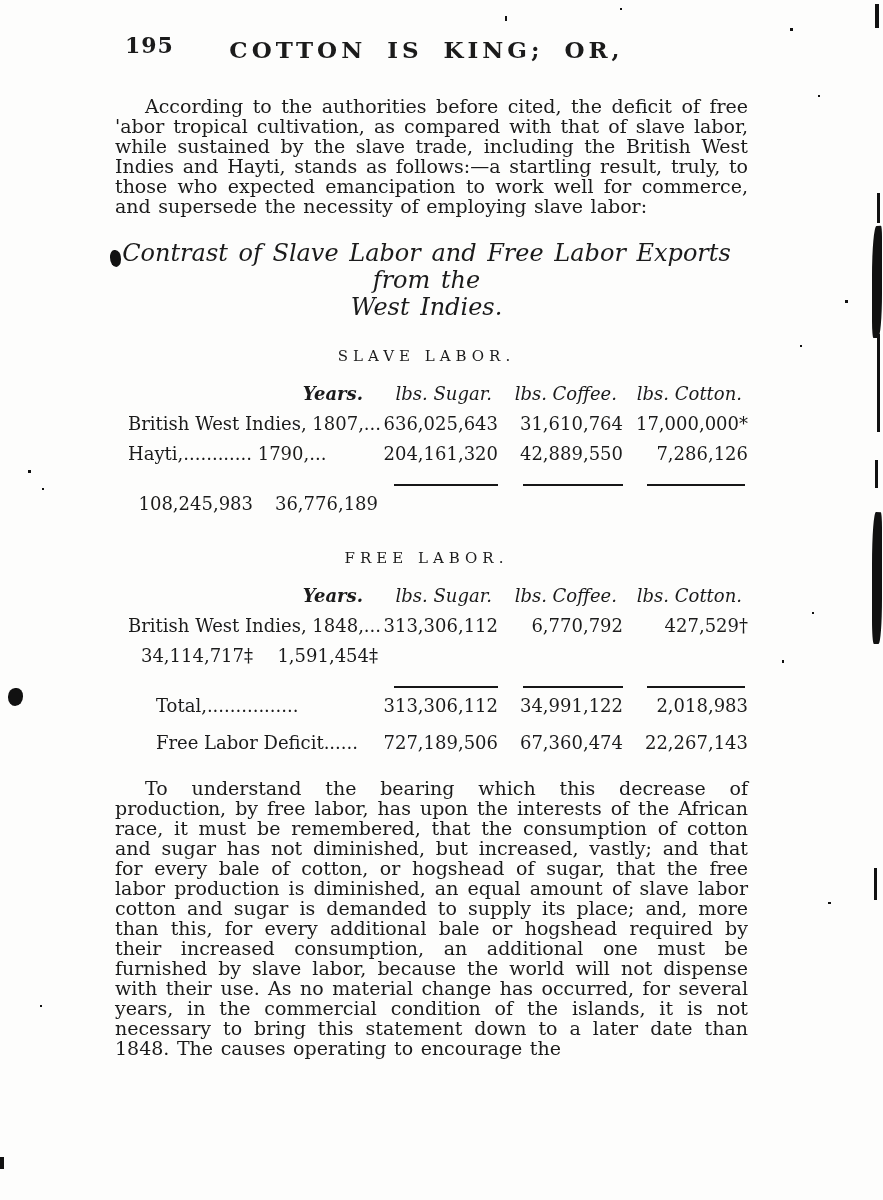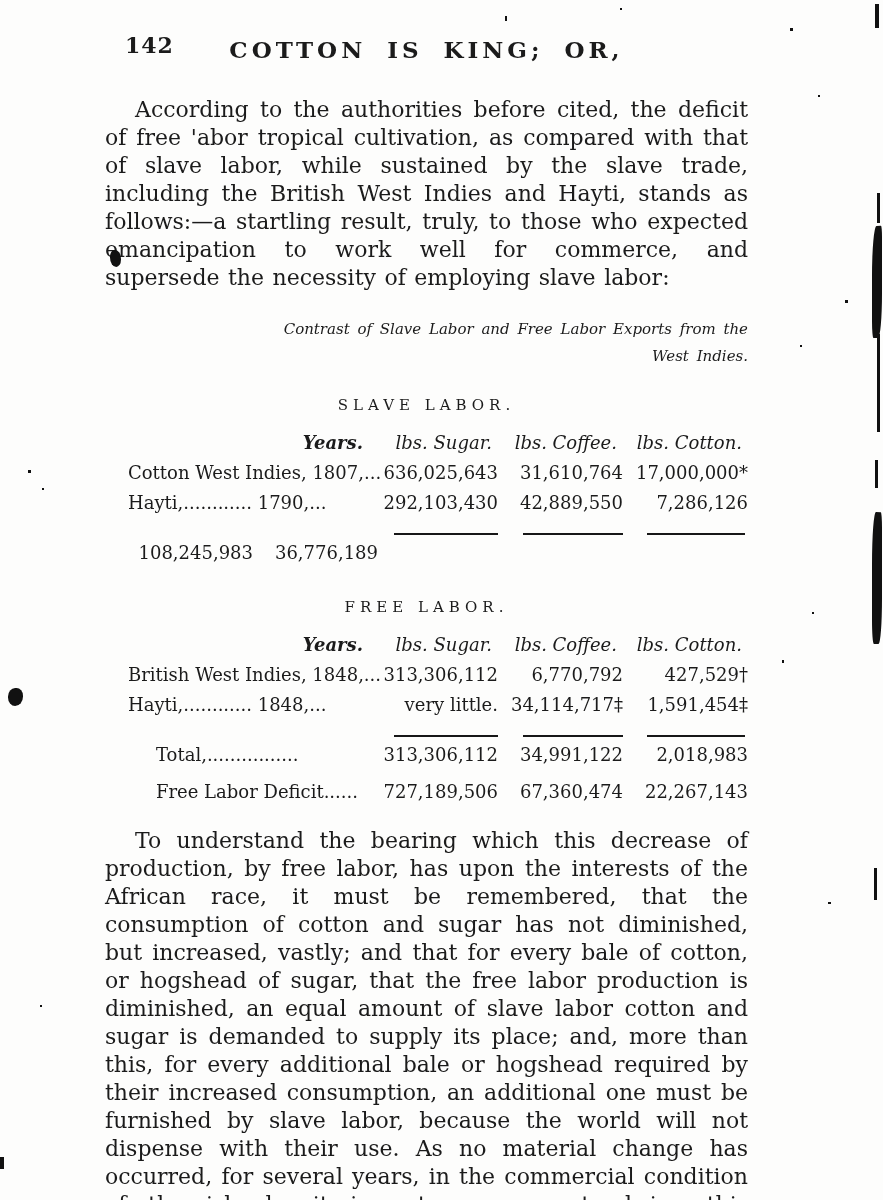--- a/index.html
+++ b/index.html
@@ -21,30 +21,31 @@
   .page-num {
     position: absolute; left: 20px; top: 2px;
     font-size: 22px; font-weight: bold; letter-spacing: 1px;
   }
   .running-head {
     text-align: center; font-size: 23px; font-weight: bold;
     letter-spacing: 4px; word-spacing: 9px; padding-top: 6px;
   }
   
   .para {
-    font-size: 22px; line-height: 28px;
+    font-size: 19px; line-height: 20px;
     text-align: justify; text-indent: 30px;
     word-spacing: 1.5px;
+    margin-left: 10px;
   }
   .para-intro { margin-top: 24px; }
   .para-closing { margin-top: 20px; }
   
   .table-title {
-    margin-top: 24px; text-align: right;
-    font-style: italic; font-size: 15px; line-height: 27px;
+    margin-top: 24px; text-align: center;
+    font-style: italic; font-size: 24px; line-height: 27px;
     word-spacing: 3px;
   }
   
   .section-heading {
     margin-top: 26px; text-align: center;
     font-size: 15px; letter-spacing: 5px; font-weight: normal;
   }
   .section-heading.free { margin-top: 30px; }
   
   .labor-table { margin: 14px 0 0 23px; width: 620px; font-size: 18px; }
@@ -68,21 +69,21 @@
   
   .artifact { position: absolute; background: #111; }
   .blob { border-radius: 50% 45% 55% 50%; }
 </style>
 </head>
 <body>
 
 <div class="content">
 
   <div class="header">
-    <span class="page-num">142</span>
+    <span class="page-num">195</span>
     <div class="running-head">COTTON IS KING; OR,</div>
   </div>
 
   <p class="para para-intro">According to the authorities before cited, the deficit of free 'abor tropical cultivation, as compared with that of slave labor, while sustained by the slave trade, including the British West Indies and Hayti, stands as follows:—a startling result, truly, to those who expected emancipation to work well for commerce, and supersede the necessity of employing slave labor:</p>
 
   <div class="table-title">
     <div>Contrast of Slave Labor and Free Labor Exports from the</div>
     <div>West Indies.</div>
   </div>
 
@@ -92,30 +93,30 @@
     <div class="t-row t-head">
       <div class="c-main">
         <span class="h-years">Years.</span>
         <span class="h-sugar">lbs. Sugar.</span>
       </div>
       <div class="c-coffee">lbs. Coffee.</div>
       <div class="c-cotton">lbs. Cotton.</div>
     </div>
     <div class="t-row">
       <div class="c-main vals">
-        <span class="row-label">Cotton West Indies, 1807,...</span>
+        <span class="row-label">British West Indies, 1807,...</span>
         <span class="row-sugar">636,025,643</span>
       </div>
       <div class="c-coffee">31,610,764</div>
       <div class="c-cotton">17,000,000*</div>
     </div>
     <div class="t-row">
       <div class="c-main vals">
         <span class="row-label">Hayti,............ 1790,...</span>
-        <span class="row-sugar">292,103,430</span>
+        <span class="row-sugar">204,161,320</span>
       </div>
       <div class="c-coffee">42,889,550</div>
       <div class="c-cotton">7,286,126</div>
     </div>
     <div class="t-rules">
       <div class="r-main">
           <div class="rule-line"></div>
         </div>
       <div class="r-coffee">
           <div class="rule-line"></div>
@@ -143,24 +144,20 @@
     </div>
     <div class="t-row">
       <div class="c-main vals">
         <span class="row-label">British West Indies, 1848,...</span>
         <span class="row-sugar">313,306,112</span>
       </div>
       <div class="c-coffee">6,770,792</div>
       <div class="c-cotton">427,529†</div>
     </div>
     <div class="t-row">
-      <div class="c-main vals">
-        <span class="row-label">Hayti,............ 1848,...</span>
-        <span class="row-sugar">very little.</span>
-      </div>
       <div class="c-coffee">34,114,717‡</div>
       <div class="c-cotton">1,591,454‡</div>
     </div>
     <div class="t-rules">
       <div class="r-main">
           <div class="rule-line"></div>
         </div>
       <div class="r-coffee">
           <div class="rule-line"></div>
         </div>

